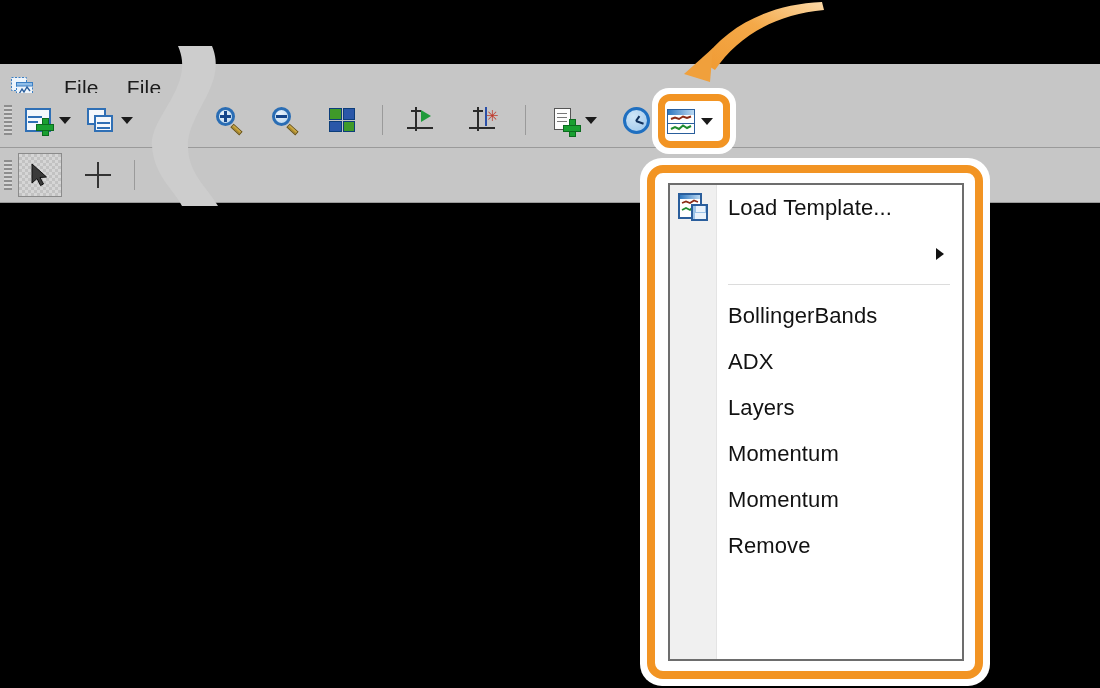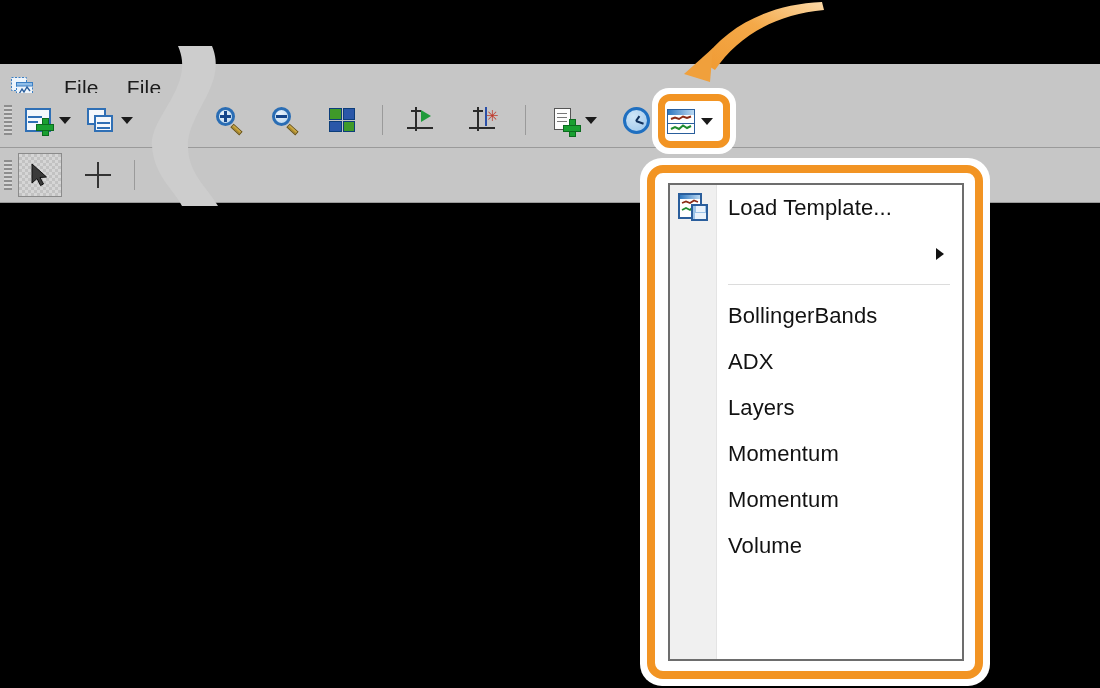--- a/index.html
+++ b/index.html
@@ -344,18 +344,18 @@
       <div class="mi">
         <div class="mi-label">Layers</div>
       </div>
       <div class="mi">
         <div class="mi-label">Momentum</div>
       </div>
       <div class="mi">
         <div class="mi-label">Momentum</div>
       </div>
       <div class="mi">
-        <div class="mi-label">Volume</div>
+        <div class="mi-label">Remove</div>
       </div>
 
     </div>
   </div>
 </div>
 
 </body></html>

